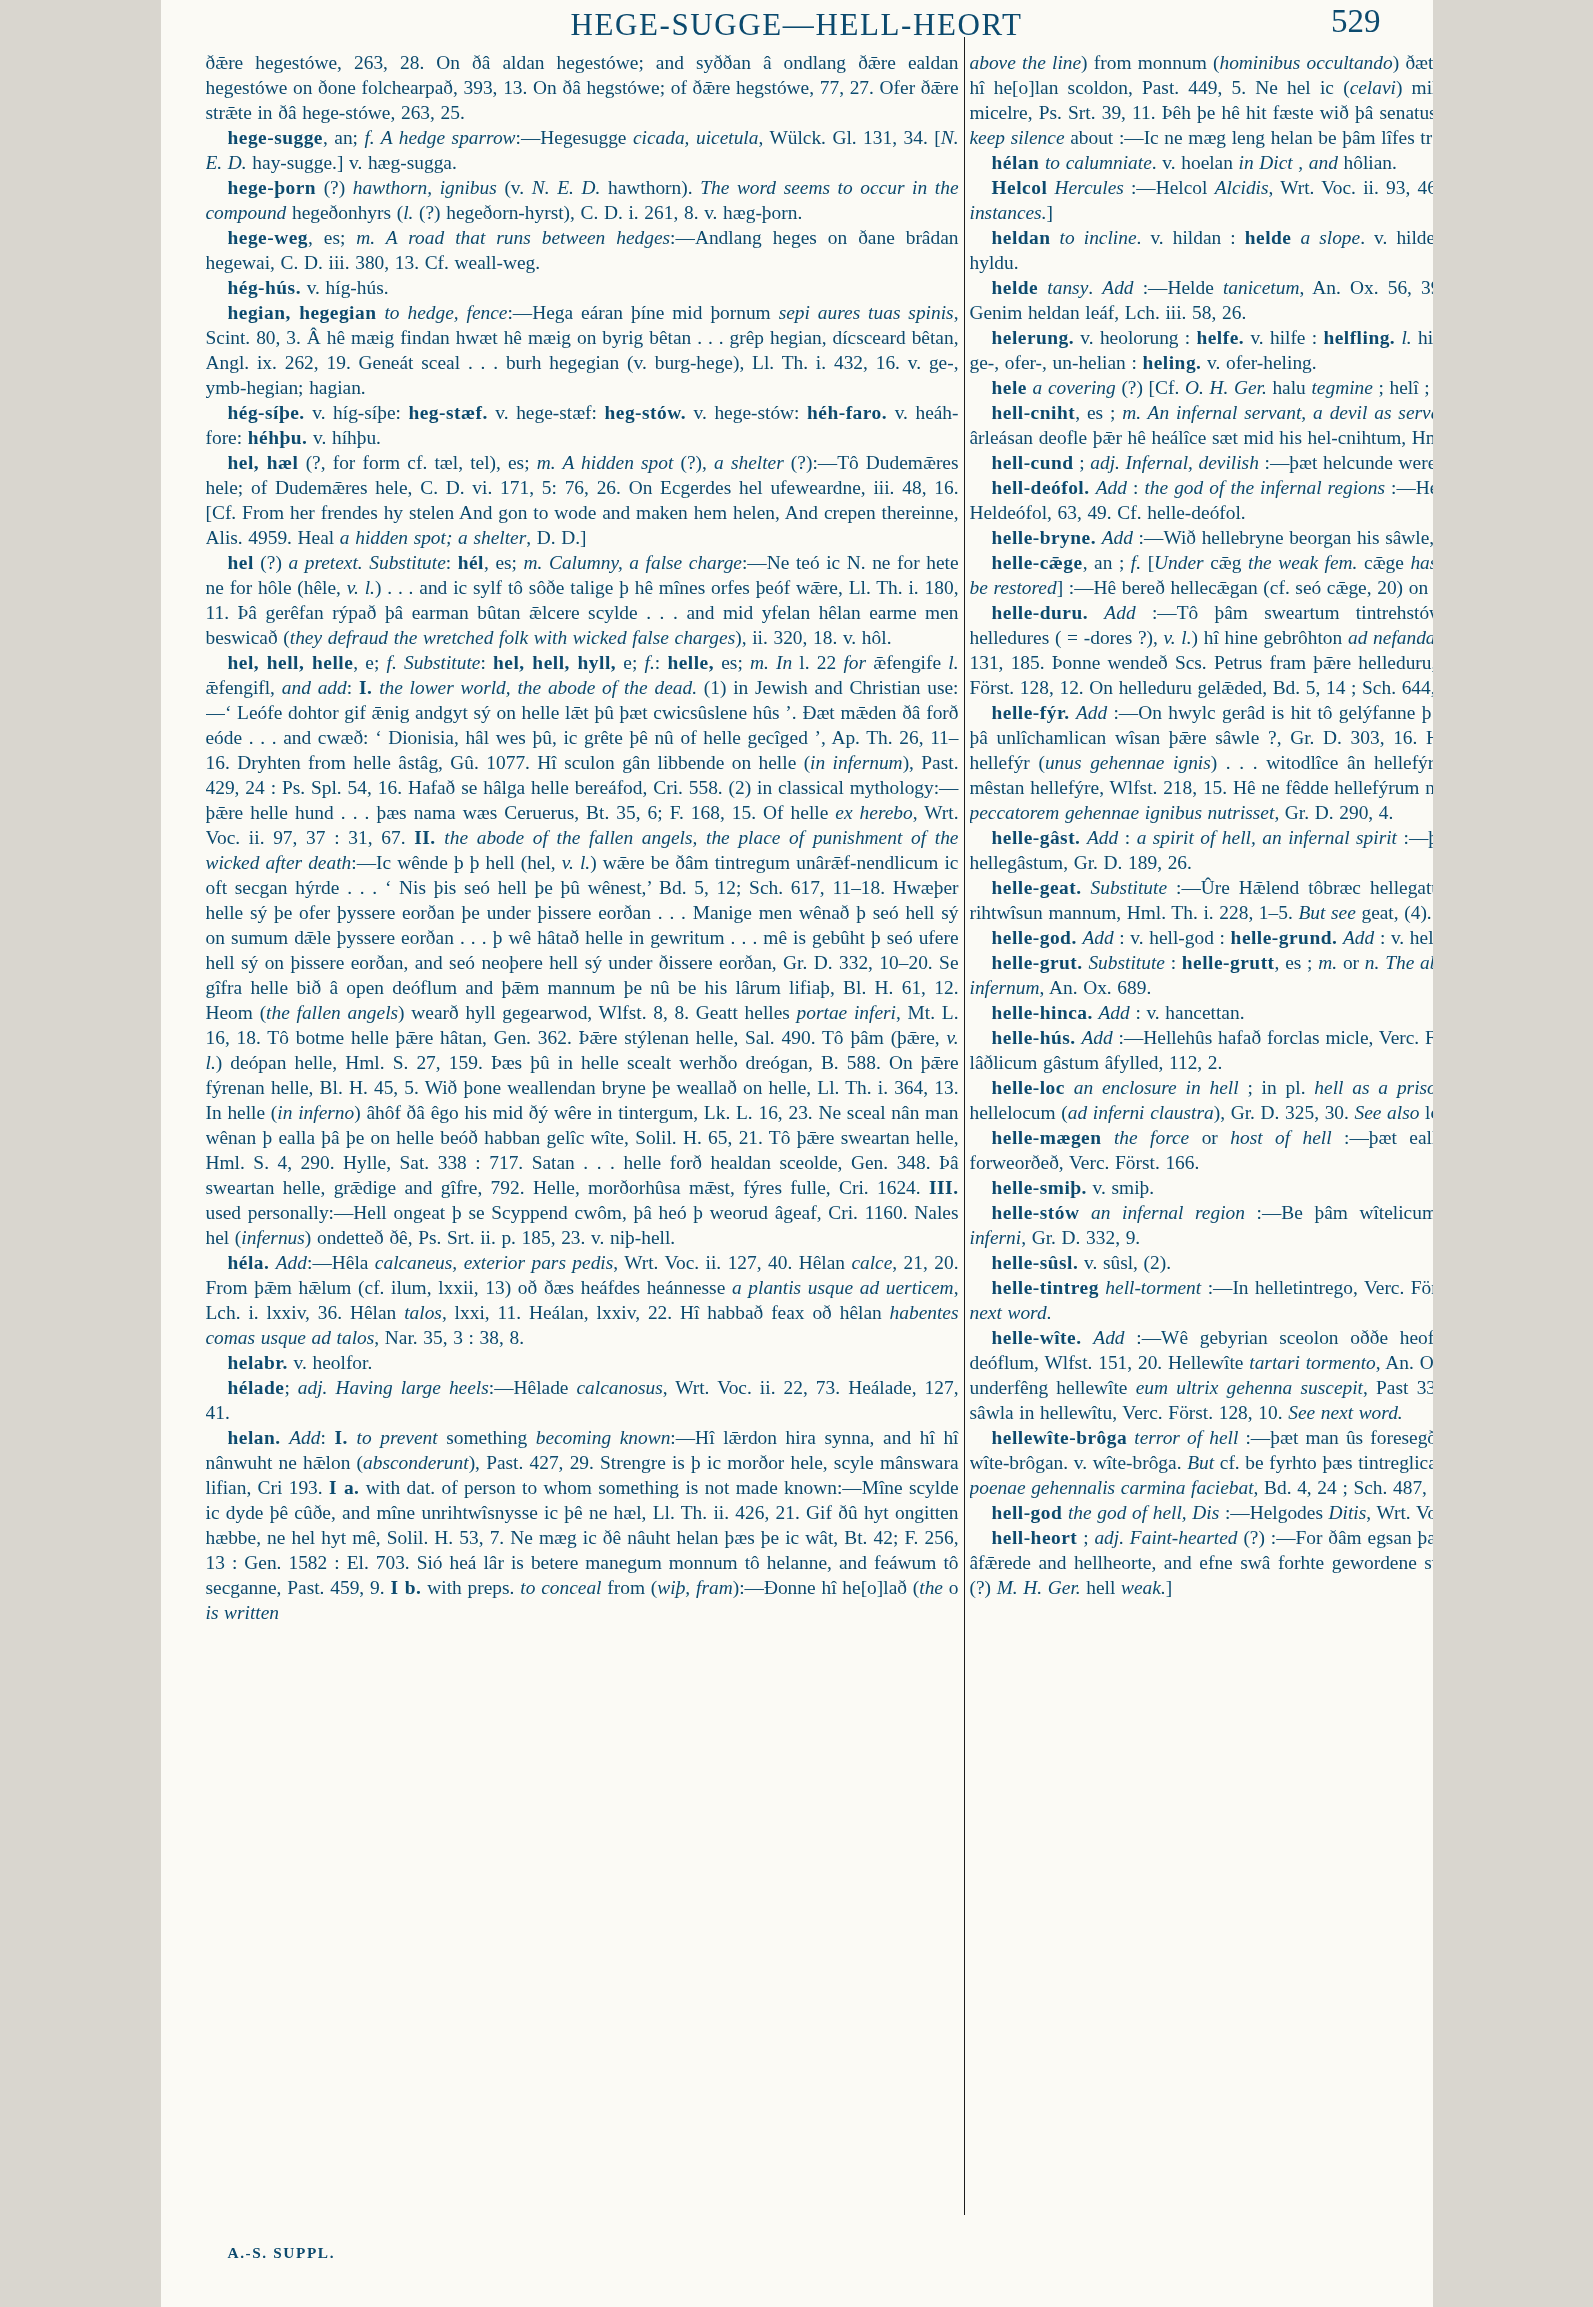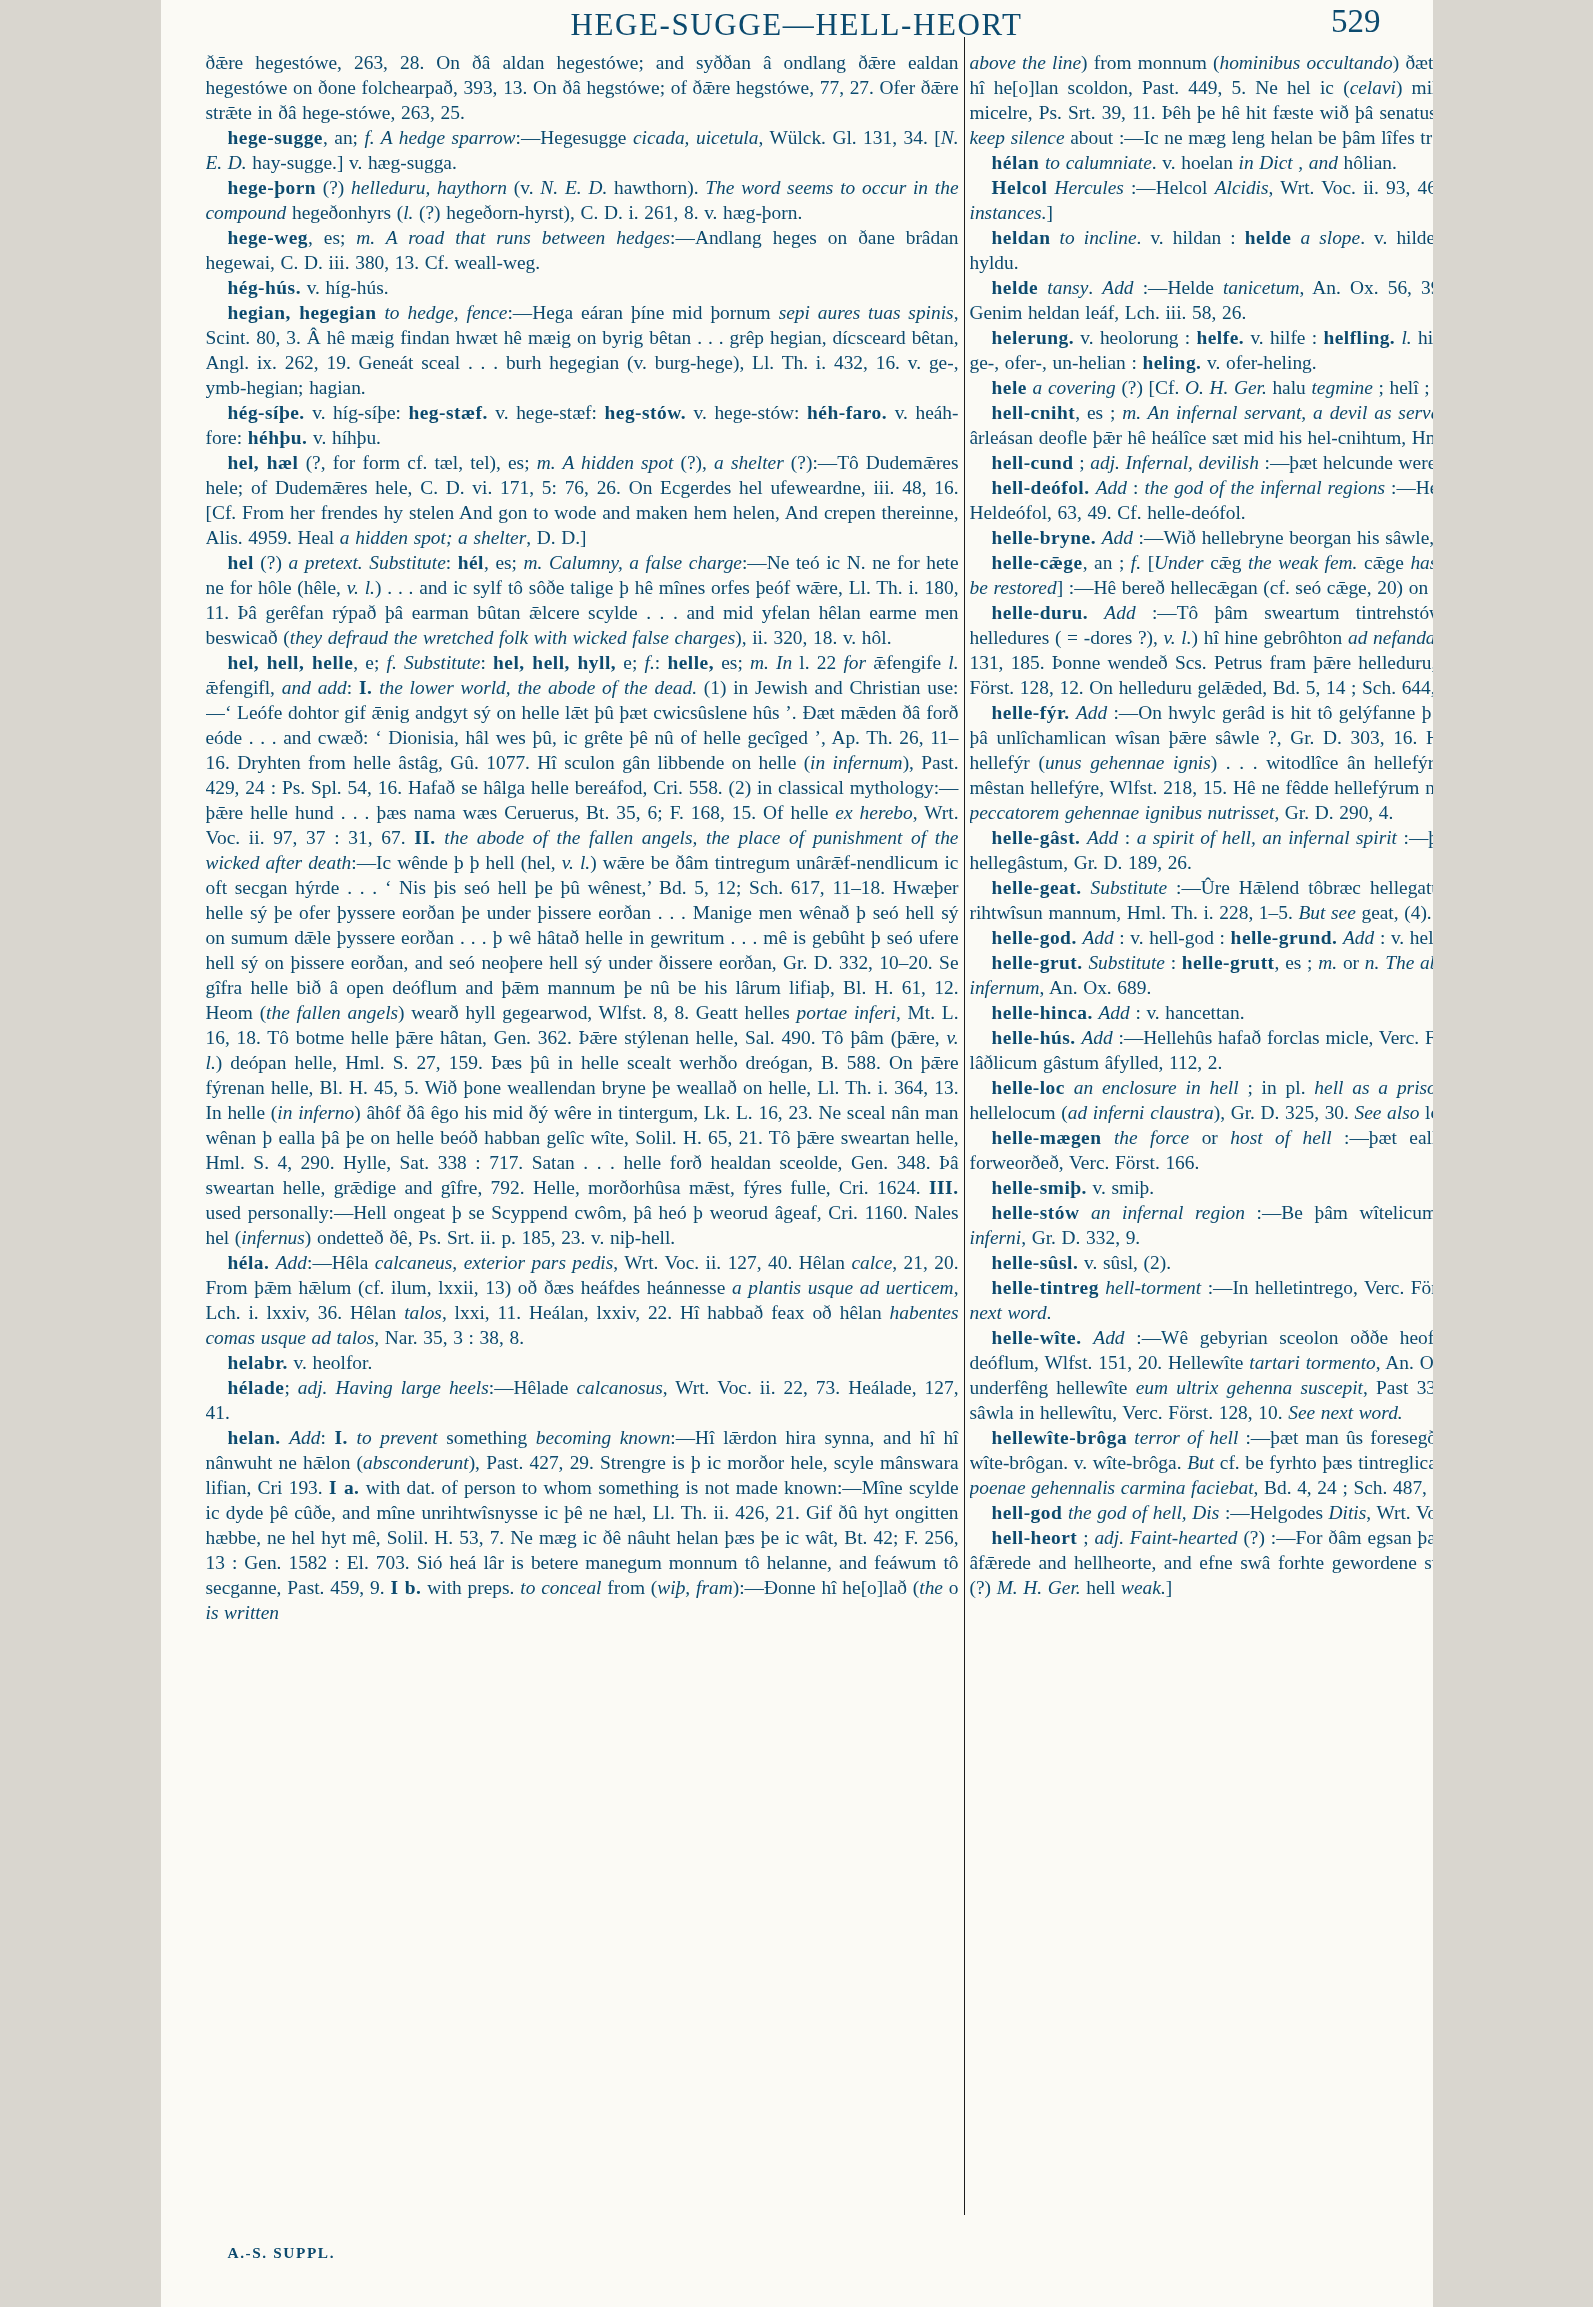--- a/index.html
+++ b/index.html
@@ -58,21 +58,21 @@
 
   <div class="running-head">HEGE-SUGGE—HELL-HEORT</div>
 
   <div class="page-number">529</div>
 
   <div class="column-divider"></div>
 
   <div class="column left">
       <p class="entry cont">ðǣre hegestówe, 263, 28.  On ðâ aldan hegestówe; and syððan â ondlang ðǣre ealdan hegestówe on ðone folchearpað, 393, 13.  On ðâ hegstówe; of ðǣre hegstówe, 77, 27.  Ofer ðǣre strǣte in ðâ hege-stówe, 263, 25.</p>
       <p class="entry"><b>hege-sugge</b>, an; <i>f. A hedge sparrow</i>:—Hegesugge <i>cicada, uicetula</i>, Wülck. Gl. 131, 34.  [<i>N. E. D.</i> hay-sugge.]  v. hæg-sugga.</p>
-      <p class="entry"><b>hege-þorn</b> (?) <i>helleduru, haythorn</i> (v. <i>N. E. D.</i> hawthorn).  <i>The word seems to occur in the compound</i> hegeðonhyrs (<i>l.</i> (?) hegeðorn-hyrst), C. D. i. 261, 8.  v. hæg-þorn.</p>
+      <p class="entry"><b>hege-þorn</b> (?) <i>hawthorn, ignibus</i> (v. <i>N. E. D.</i> hawthorn).  <i>The word seems to occur in the compound</i> hegeðonhyrs (<i>l.</i> (?) hegeðorn-hyrst), C. D. i. 261, 8.  v. hæg-þorn.</p>
       <p class="entry"><b>hege-weg</b>, es; <i>m.  A road that runs between hedges</i>:—Andlang heges on ðane brâdan hegewai, C. D. iii. 380, 13.  Cf. weall-weg.</p>
       <p class="entry"><b>hég-hús.</b>  v. híg-hús.</p>
       <p class="entry"><b>hegian, hegegian</b> <i>to hedge, fence</i>:—Hega eáran þíne mid þornum <i>sepi aures tuas spinis</i>, Scint. 80, 3.  Â hê mæig findan hwæt hê mæig on byrig bêtan . . . grêp hegian, dícsceard bêtan, Angl. ix. 262, 19.  Geneát sceal . . . burh hegegian (v. burg-hege), Ll. Th. i. 432, 16.  v. ge-, ymb-hegian; hagian.</p>
       <p class="entry"><b>hég-síþe.</b>  v. híg-síþe: <b>heg-stæf.</b>  v. hege-stæf: <b>heg-stów.</b>  v. hege-stów: <b>héh-faro.</b>  v. heáh-fore: <b>héhþu.</b>  v. híhþu.</p>
       <p class="entry"><b>hel, hæl</b> (?, for form cf. tæl, tel), es; <i>m.  A hidden spot</i> (?), <i>a shelter</i> (?):—Tô Dudemǣres hele; of Dudemǣres hele, C. D. vi. 171, 5: 76, 26.  On Ecgerdes hel ufeweardne, iii. 48, 16.  [Cf. From her frendes hy stelen And gon to wode and maken hem helen, And crepen thereinne, Alis. 4959.  Heal <i>a hidden spot; a shelter</i>, D. D.]</p>
       <p class="entry"><b>hel</b> (?) <i>a pretext.  Substitute</i>: <b>hél</b>, es; <i>m.  Calumny, a false charge</i>:—Ne teó ic N. ne for hete ne for hôle (hêle, <i>v. l.</i>) . . . and ic sylf tô sôðe talige þ hê mînes orfes þeóf wǣre, Ll. Th. i. 180, 11.  Þâ gerêfan rýpað þâ earman bûtan ǣlcere scylde . . . and mid yfelan hêlan earme men beswicað (<i>they defraud the wretched folk with wicked false charges</i>), ii. 320, 18.  v. hôl.</p>
       <p class="entry"><b>hel, hell, helle</b>, e; <i>f.  Substitute</i>: <b>hel, hell, hyll,</b> e; <i>f.</i>: <b>helle,</b> es; <i>m.  In</i> l. 22 <i>for</i> ǣfengife <i>l.</i> ǣfengifl, <i>and add</i>: <b>I.</b> <i>the lower world, the abode of the dead.</i>  (1) in Jewish and Christian use:—‘ Leófe dohtor gif ǣnig andgyt sý on helle lǣt þû þæt cwicsûslene hûs ’.  Ðæt mǣden ðâ forð eóde . . . and cwæð: ‘ Dionisia, hâl wes þû, ic grête þê nû of helle gecîged ’, Ap. Th. 26, 11–16.  Dryhten from helle âstâg, Gû. 1077.  Hî sculon gân libbende on helle (<i>in infernum</i>), Past. 429, 24 : Ps. Spl. 54, 16.  Hafað se hâlga helle bereáfod, Cri. 558.  (2) in classical mythology:—þǣre helle hund . . . þæs nama wæs Ceruerus, Bt. 35, 6; F. 168, 15.  Of helle <i>ex herebo</i>, Wrt. Voc. ii. 97, 37 :  31, 67.  <b>II.</b> <i>the abode of the fallen angels, the place of punishment of the wicked after death</i>:—Ic wênde þ þ hell (hel, <i>v. l.</i>) wǣre be ðâm tintregum unârǣf-nendlicum ic oft secgan hýrde . . . ‘ Nis þis seó hell þe þû wênest,’ Bd. 5, 12; Sch. 617, 11–18.  Hwæþer helle sý þe ofer þyssere eorðan þe under þissere eorðan . . . Manige men wênað þ seó hell sý on sumum dǣle þyssere eorðan . . . þ wê hâtað helle in gewritum . . . mê is gebûht þ seó ufere hell sý on þissere eorðan, and seó neoþere hell sý under ðissere eorðan, Gr. D. 332, 10–20.  Se gîfra helle bið â open deóflum and þǣm mannum þe nû be his lârum lifiaþ, Bl. H. 61, 12.  Heom (<i>the fallen angels</i>) wearð hyll gegearwod, Wlfst. 8, 8.  Geatt helles <i>portae inferi</i>, Mt. L. 16, 18.  Tô botme helle þǣre hâtan, Gen. 362.  Þǣre stýlenan helle, Sal. 490.  Tô þâm (þǣre, <i>v. l.</i>) deópan helle, Hml. S. 27, 159.  Þæs þû in helle scealt werhðo dreógan, B. 588.  On þǣre fýrenan helle, Bl. H. 45, 5.  Wið þone weallendan bryne þe weallað on helle, Ll. Th. i. 364, 13.  In helle (<i>in inferno</i>) âhôf ðâ êgo his mid ðý wêre in tintergum, Lk. L. 16, 23.  Ne sceal nân man wênan þ ealla þâ þe on helle beóð habban gelîc wîte, Solil. H. 65, 21.  Tô þǣre sweartan helle, Hml. S. 4, 290.  Hylle, Sat. 338 :  717.  Satan . . . helle forð healdan sceolde, Gen. 348.  Þâ sweartan helle, grǣdige and gîfre, 792.  Helle, morðorhûsa mǣst, fýres fulle, Cri. 1624.  <b>III.</b> used personally:—Hell ongeat þ se Scyppend cwôm, þâ heó þ weorud âgeaf, Cri. 1160.  Nales hel (<i>infernus</i>) ondetteð ðê, Ps. Srt. ii. p. 185, 23.  v. niþ-hell.</p>
       <p class="entry"><b>héla.</b>  <i>Add</i>:—Hêla <i>calcaneus, exterior pars pedis</i>, Wrt. Voc. ii. 127, 40.  Hêlan <i>calce</i>, 21, 20.  From þǣm hǣlum (cf. ilum, lxxii, 13) oð ðæs heáfdes heánnesse <i>a plantis usque ad uerticem</i>, Lch. i. lxxiv, 36.  Hêlan <i>talos</i>, lxxi, 11.  Heálan, lxxiv, 22.  Hî habbað feax oð hêlan <i>habentes comas usque ad talos</i>, Nar. 35, 3 :  38, 8.</p>
       <p class="entry"><b>helabr.</b>  v. heolfor.</p>
       <p class="entry"><b>hélade</b>; <i>adj.  Having large heels</i>:—Hêlade <i>calcanosus</i>, Wrt. Voc. ii. 22, 73.  Heálade, 127, 41.</p>

